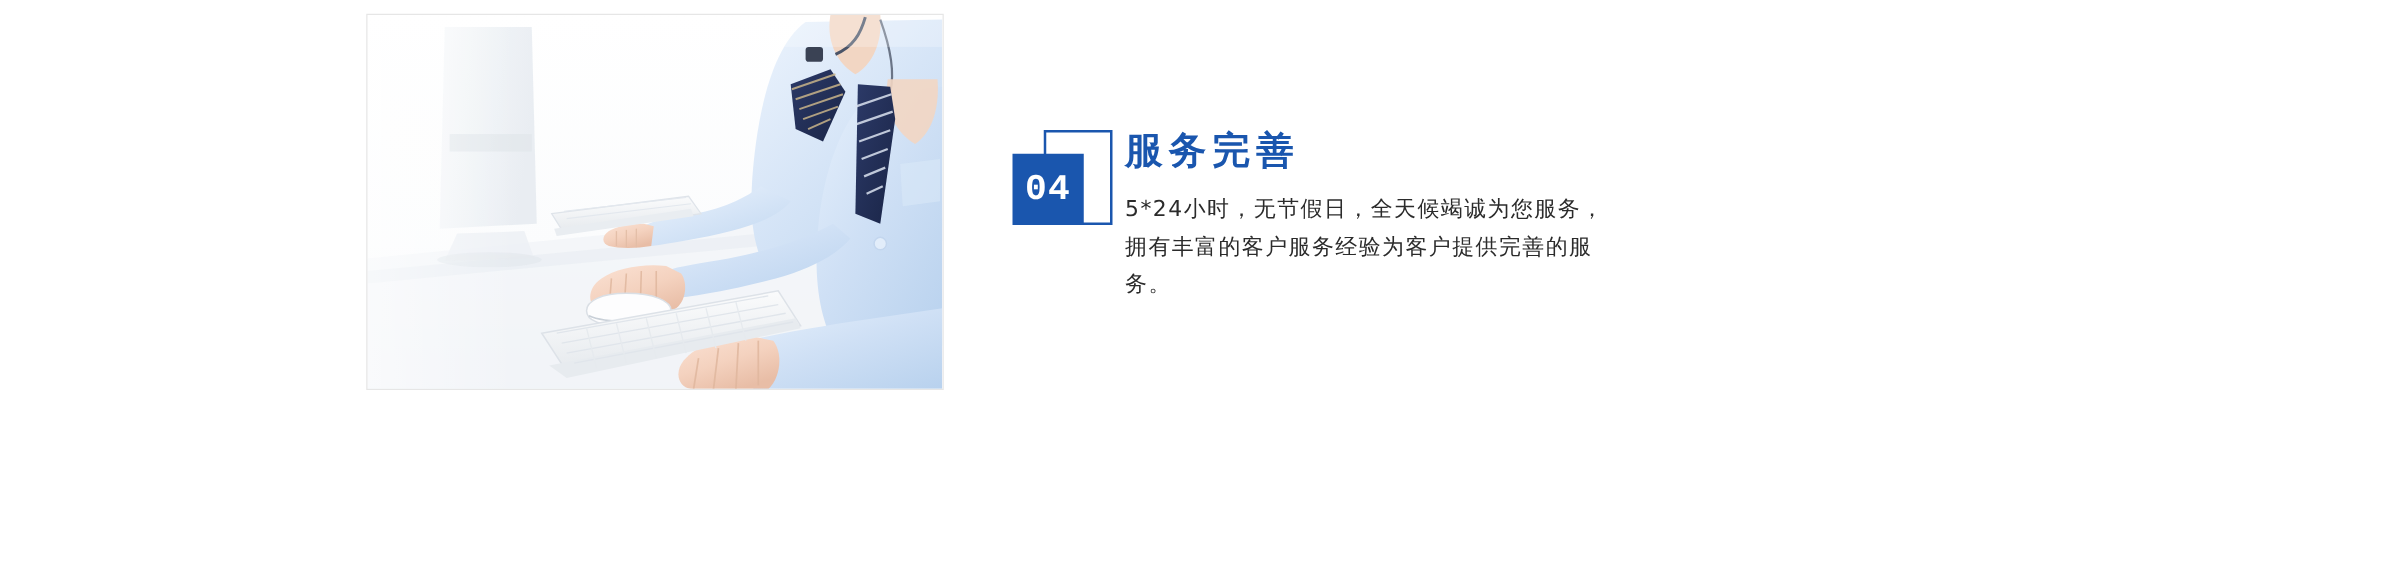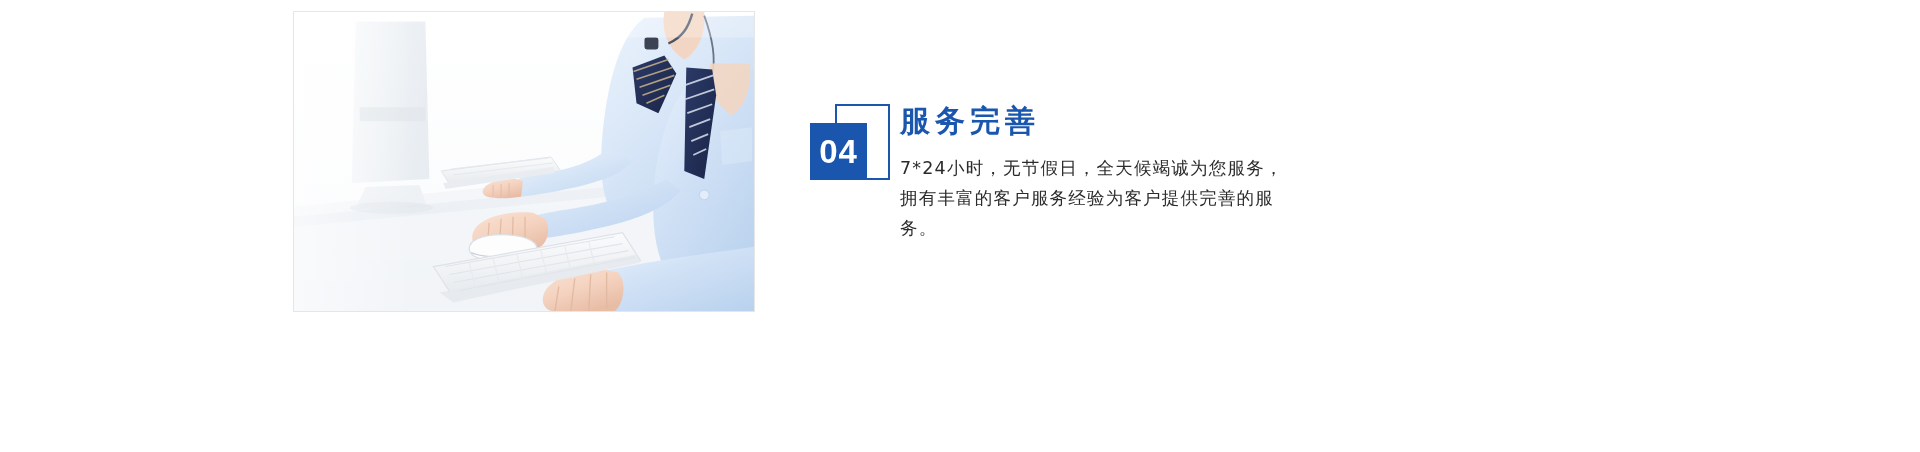--- a/index.html
+++ b/index.html
@@ -67,25 +67,25 @@
     top: 19px;
     width: 57px;
     height: 57px;
     background: #1a56ae;
     display: flex;
     align-items: center;
     justify-content: center;
   }
   .badge-num {
     color: #ffffff;
-    font-size: 33px;
+    font-size: 29px;
     font-weight: 700;
     letter-spacing: 1px;
     line-height: 1;
-    font-family: Liberation Sans, sans-serif;
+    font-family: Liberation Mono, monospace;
   }
 
   .text-col {
     position: absolute;
     left: 90px;
     top: 16px;
     width: 610px;
   }
 
   .heading {
@@ -284,18 +284,18 @@
 
     <div class="badge">
       <div class="badge-outline"></div>
       <div class="badge-fill">
         <span class="badge-num">04</span>
       </div>
     </div>
 
     <div class="text-col">
       <h2 class="heading">服务完善</h2>
-      <p class="body-text">7*24小时，无节假日，全天候竭诚为您服务，拥有丰富的客户服务经验为客户提供完善的服务。</p>
+      <p class="body-text">5*24小时，无节假日，全天候竭诚为您服务，拥有丰富的客户服务经验为客户提供完善的服务。</p>
     </div>
 
   </div>
 
 </div>
 
 </body></html>

